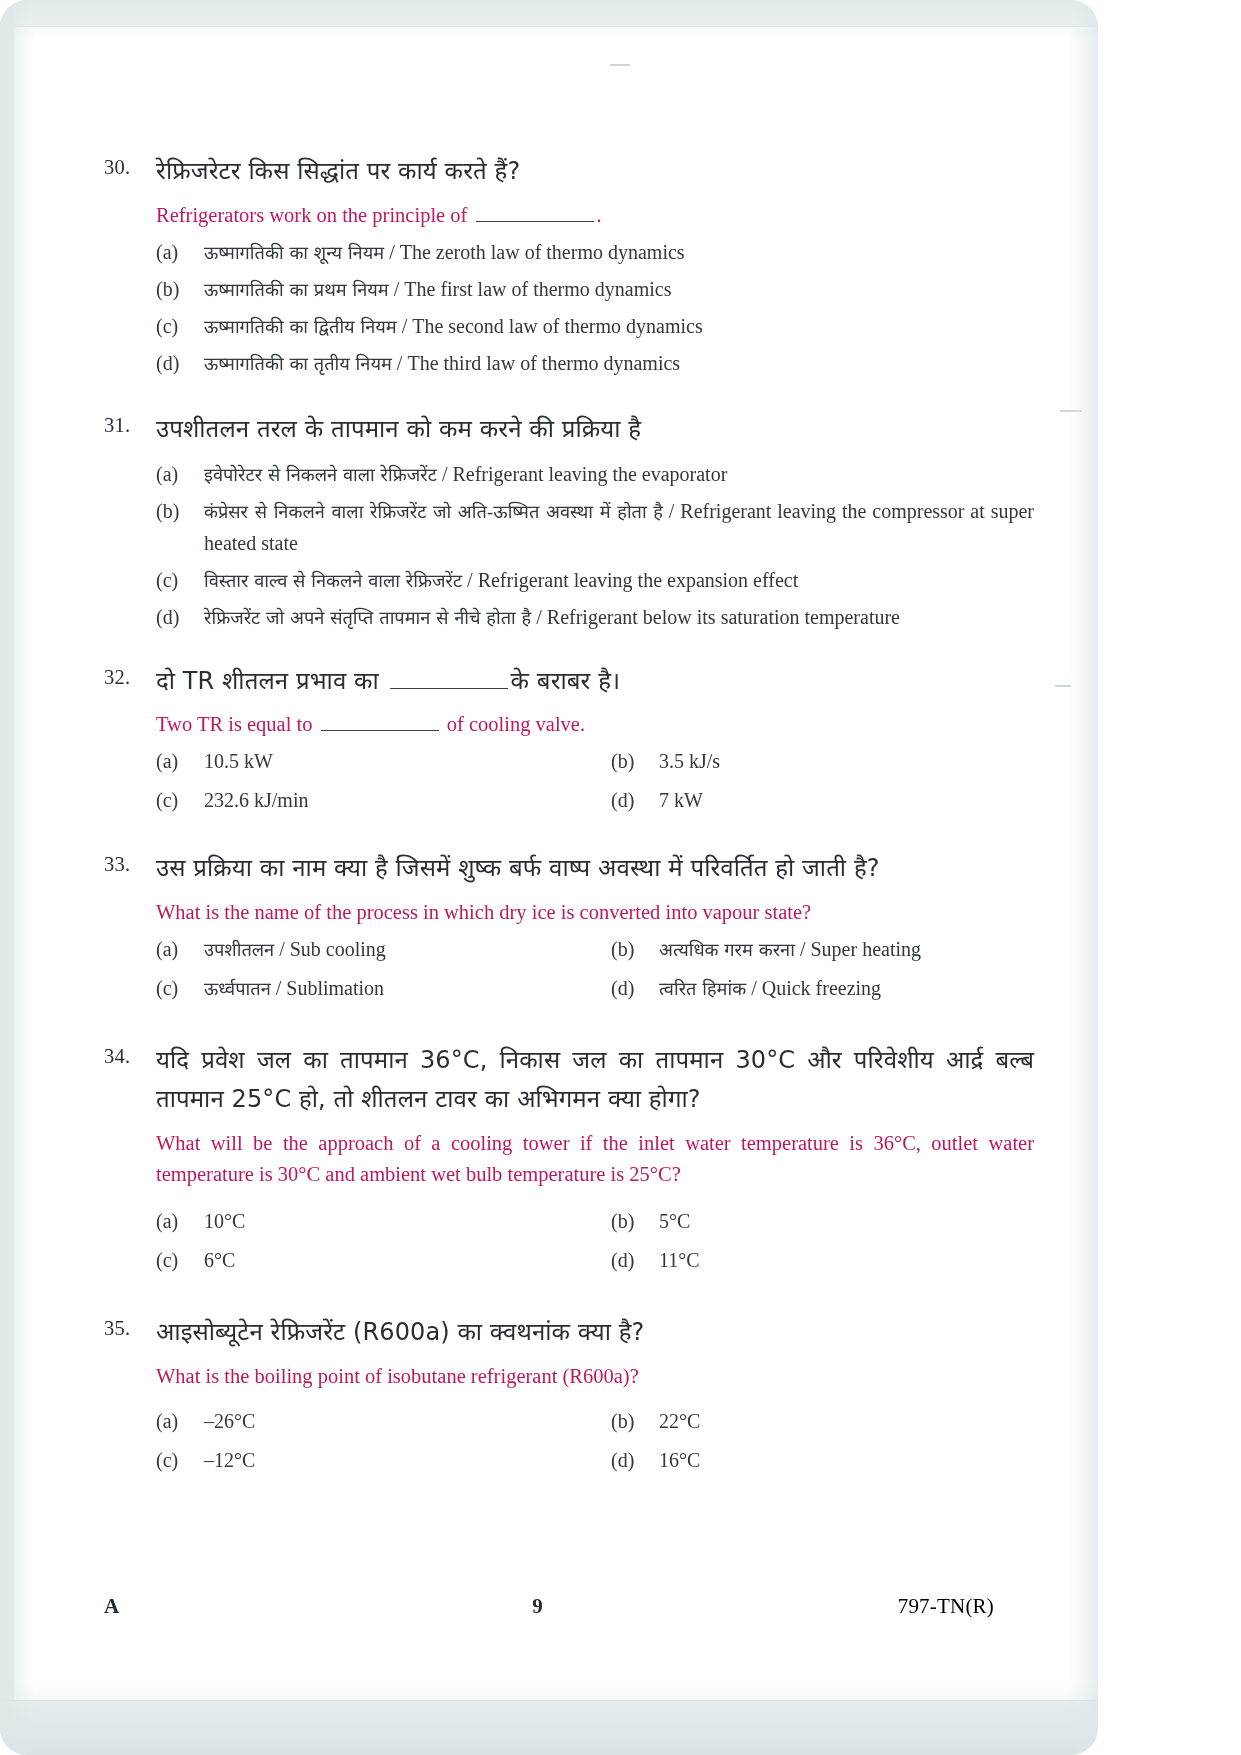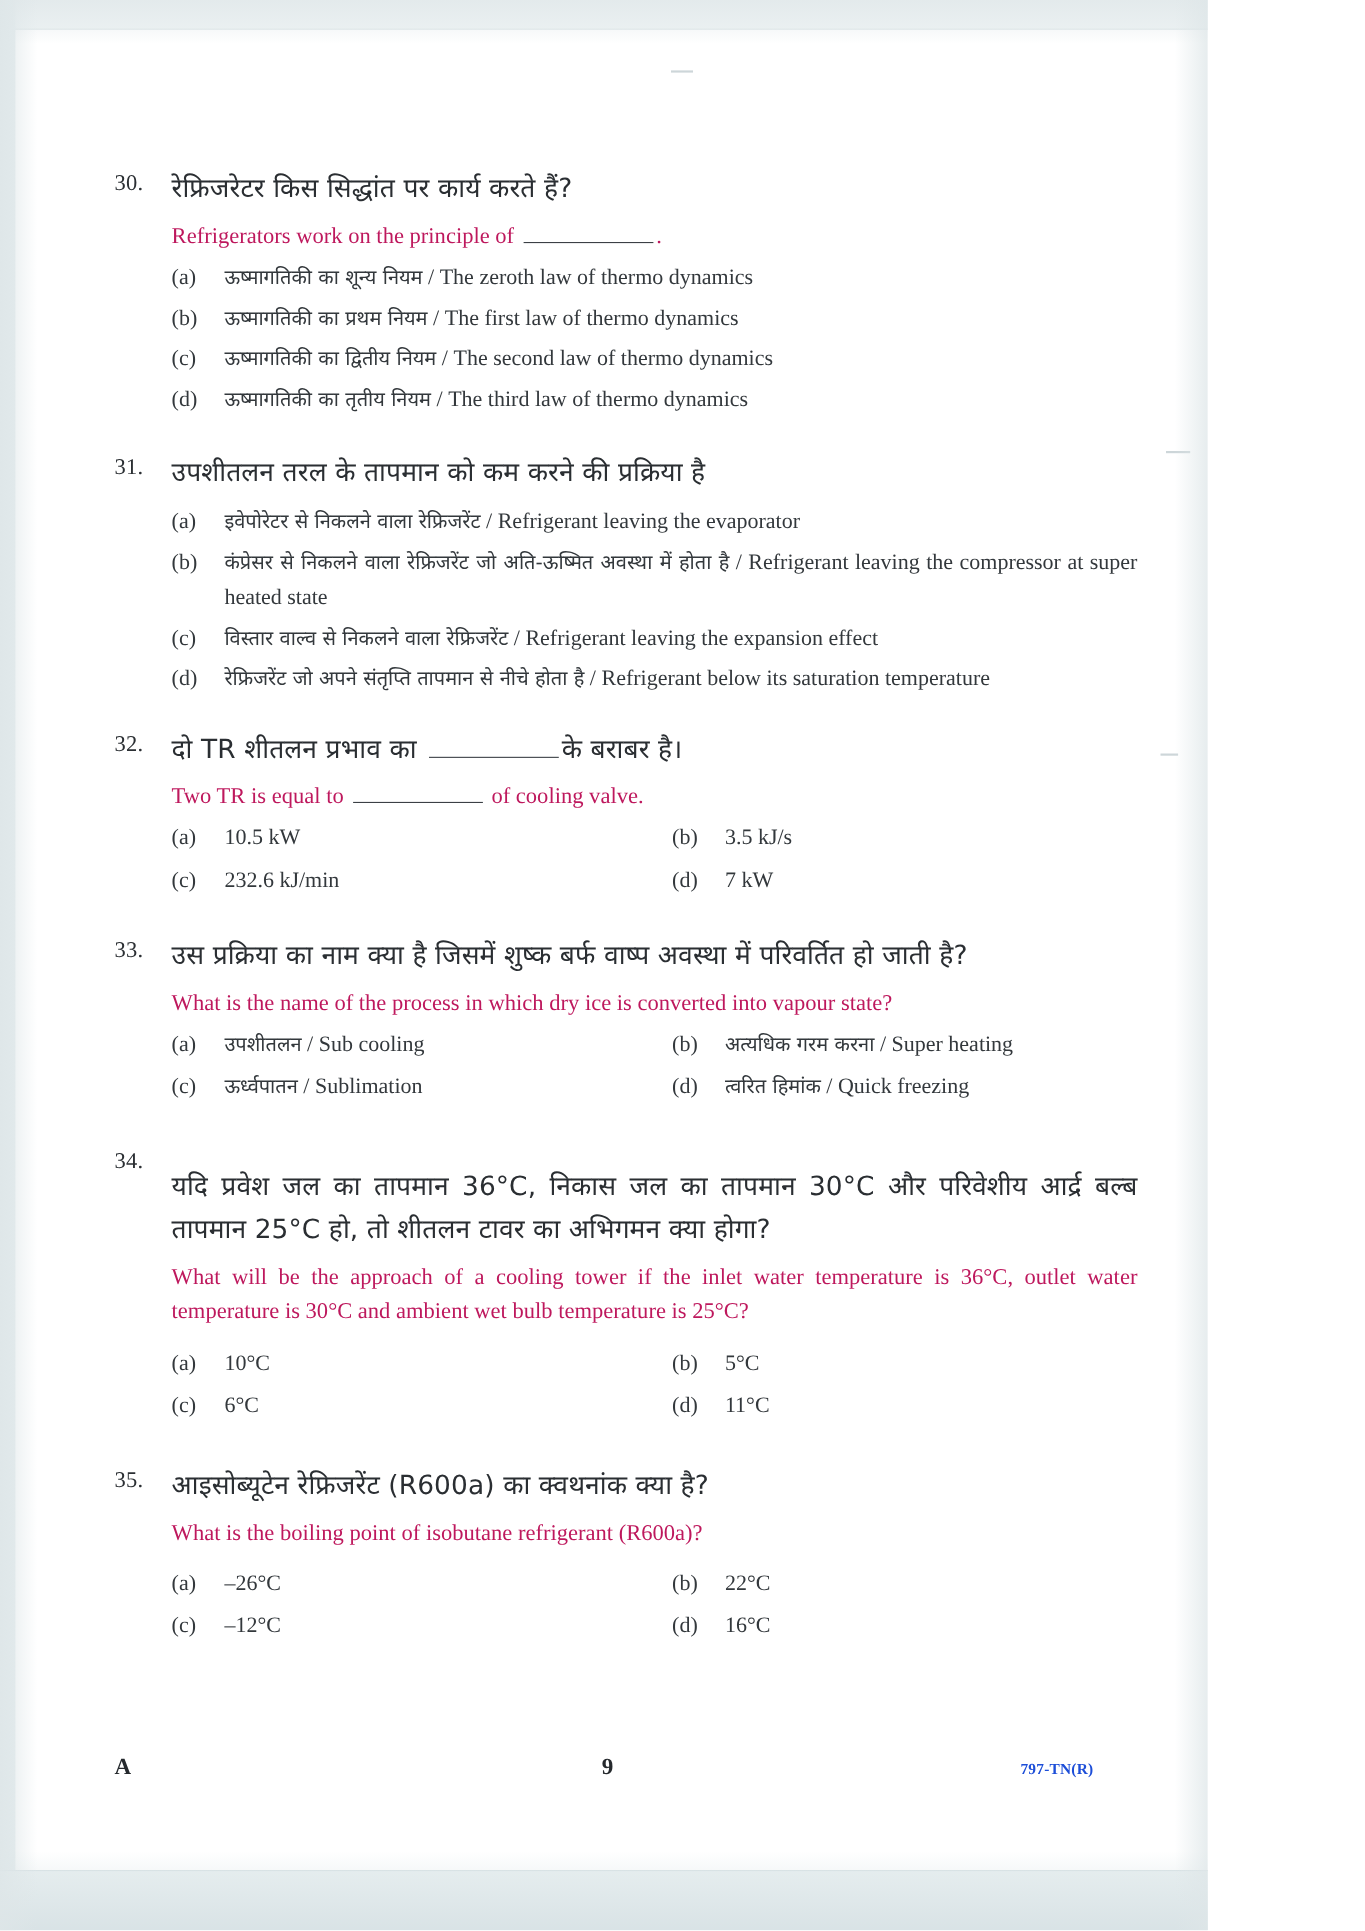--- a/index.html
+++ b/index.html
@@ -8,20 +8,21 @@
     background: #ffffff;
   }
   .page {
     position: relative;
     width: 1098px;
     height: 1755px;
     background: #ffffff;
     overflow: hidden;
     font-family: "Liberation Serif", "DejaVu Serif", serif;
     color: #2b2f33;
+    border-radius: 27px;
   }
   
   .scan-tint {
     position: absolute;
     inset: 0;
     background:
       linear-gradient(90deg, rgba(222,230,232,0.85) 0px, rgba(255,255,255,0) 34px),
       linear-gradient(270deg, rgba(222,230,232,0.75) 0px, rgba(255,255,255,0) 30px),
       linear-gradient(180deg, rgba(226,233,235,0.9) 0px, rgba(255,255,255,0) 40px),
       linear-gradient(0deg, rgba(216,226,229,0.95) 0px, rgba(255,255,255,0) 72px);
@@ -75,21 +76,21 @@
     flex: 1 1 auto;
   }
   .q-hi {
     font-family: "DejaVu Sans", "Liberation Sans", sans-serif;
     font-size: 24px;
     line-height: 1.62;
     color: #2a2e32;
     margin-bottom: 9px;
     letter-spacing: 0.1px;
   }
-  .q-hi.justify { text-align: justify; margin-top: 18px; }
+  .q-hi.justify { text-align: justify; }
   .q-en {
     font-size: 20.5px;
     line-height: 1.55;
     color: #be185d;
     margin-bottom: 4px;
   }
   .q-en.justify { text-align: justify; }
 
   .opts-stack { margin-top: 2px; }
   .opt-row {
@@ -152,23 +153,23 @@
   }
   .footer-center {
     font-family: "Liberation Serif", serif;
     font-weight: bold;
     font-size: 21px;
     color: #25292d;
     margin-left: 58px;
   }
   .footer-right {
     font-family: "Liberation Serif", serif;
-    font-weight: bold;
-    font-size: 14px;
-    color: #1d4ed8;
+    font-weight: normal;
+    font-size: 21px;
+    color: #000000;
     letter-spacing: 0.2px;
   }
 
   
   .speck {
     position: absolute;
     background: #cdd6d9;
     z-index: 5;
     pointer-events: none;
   }

